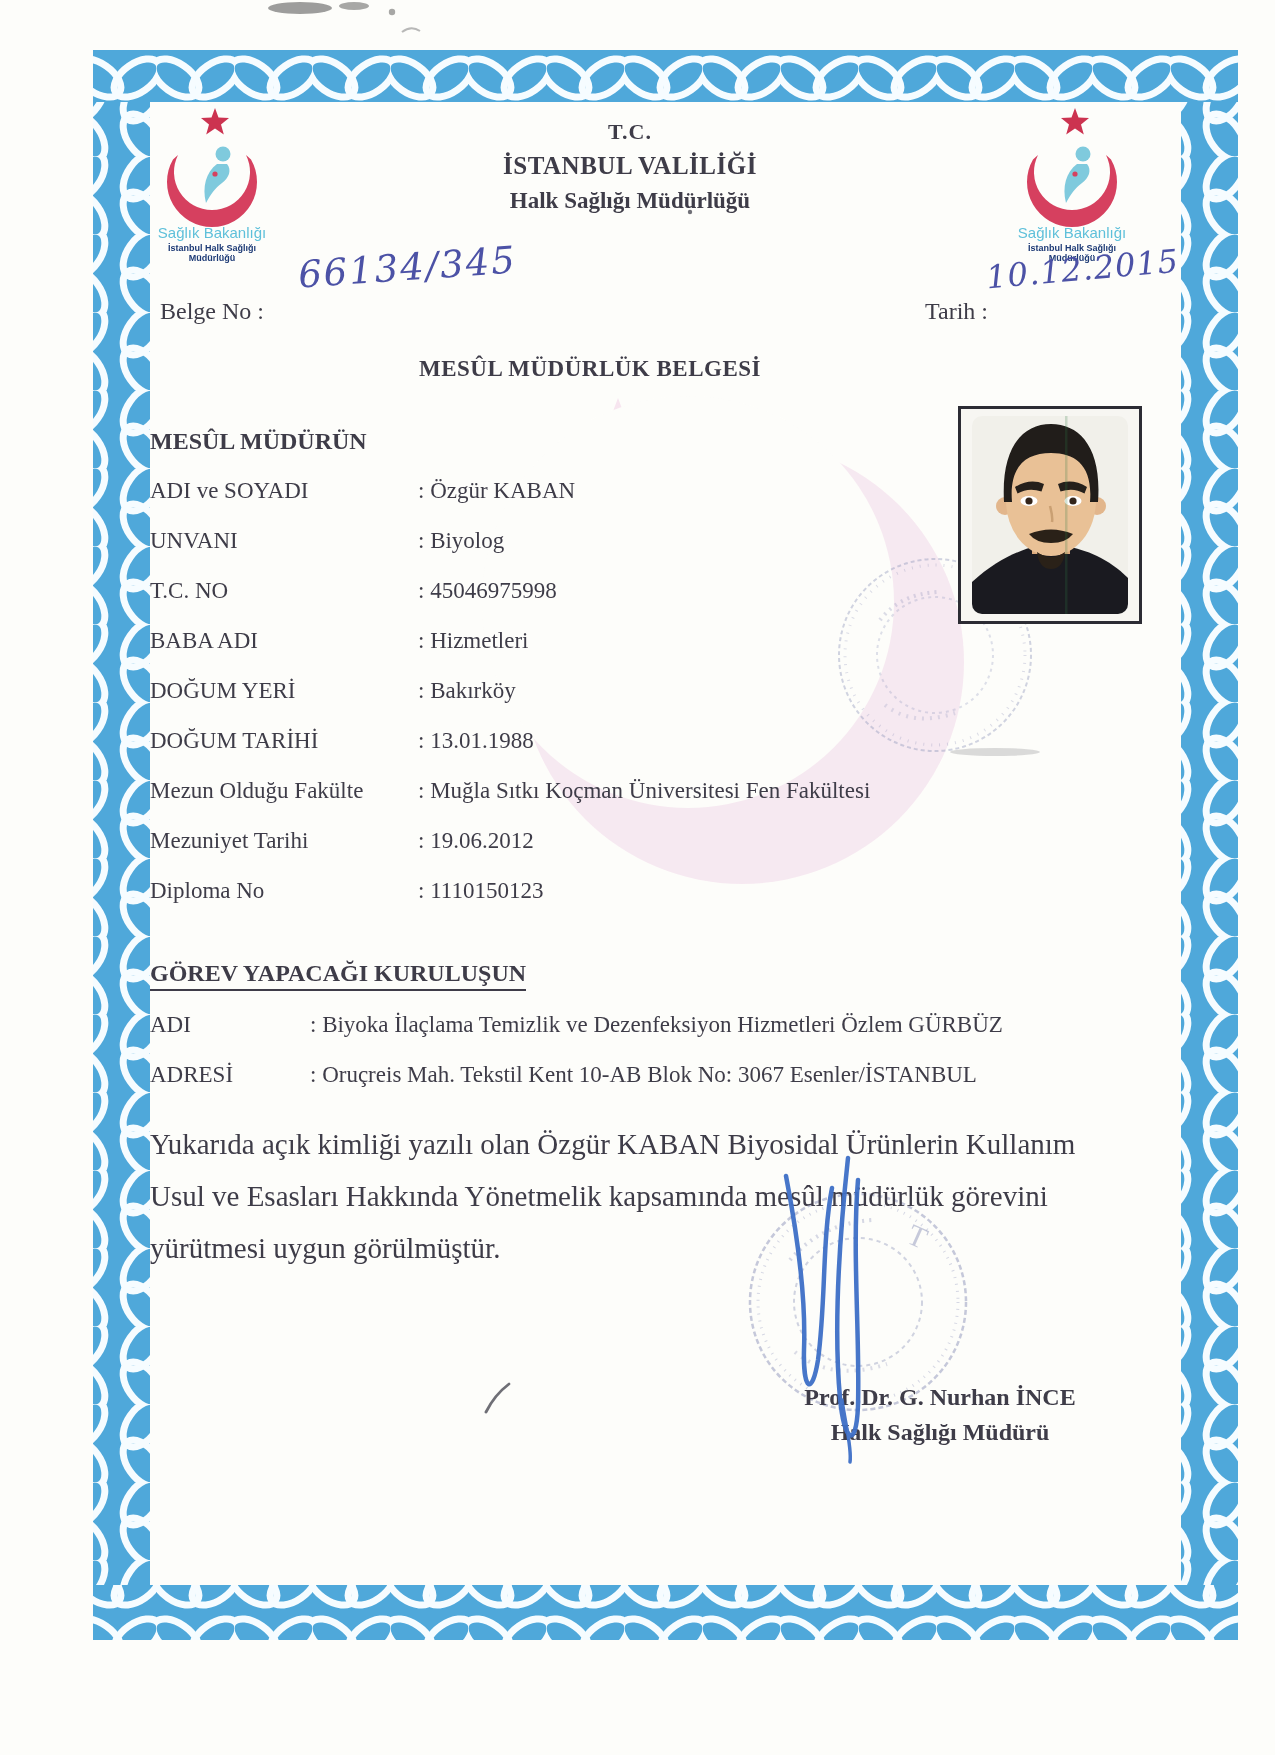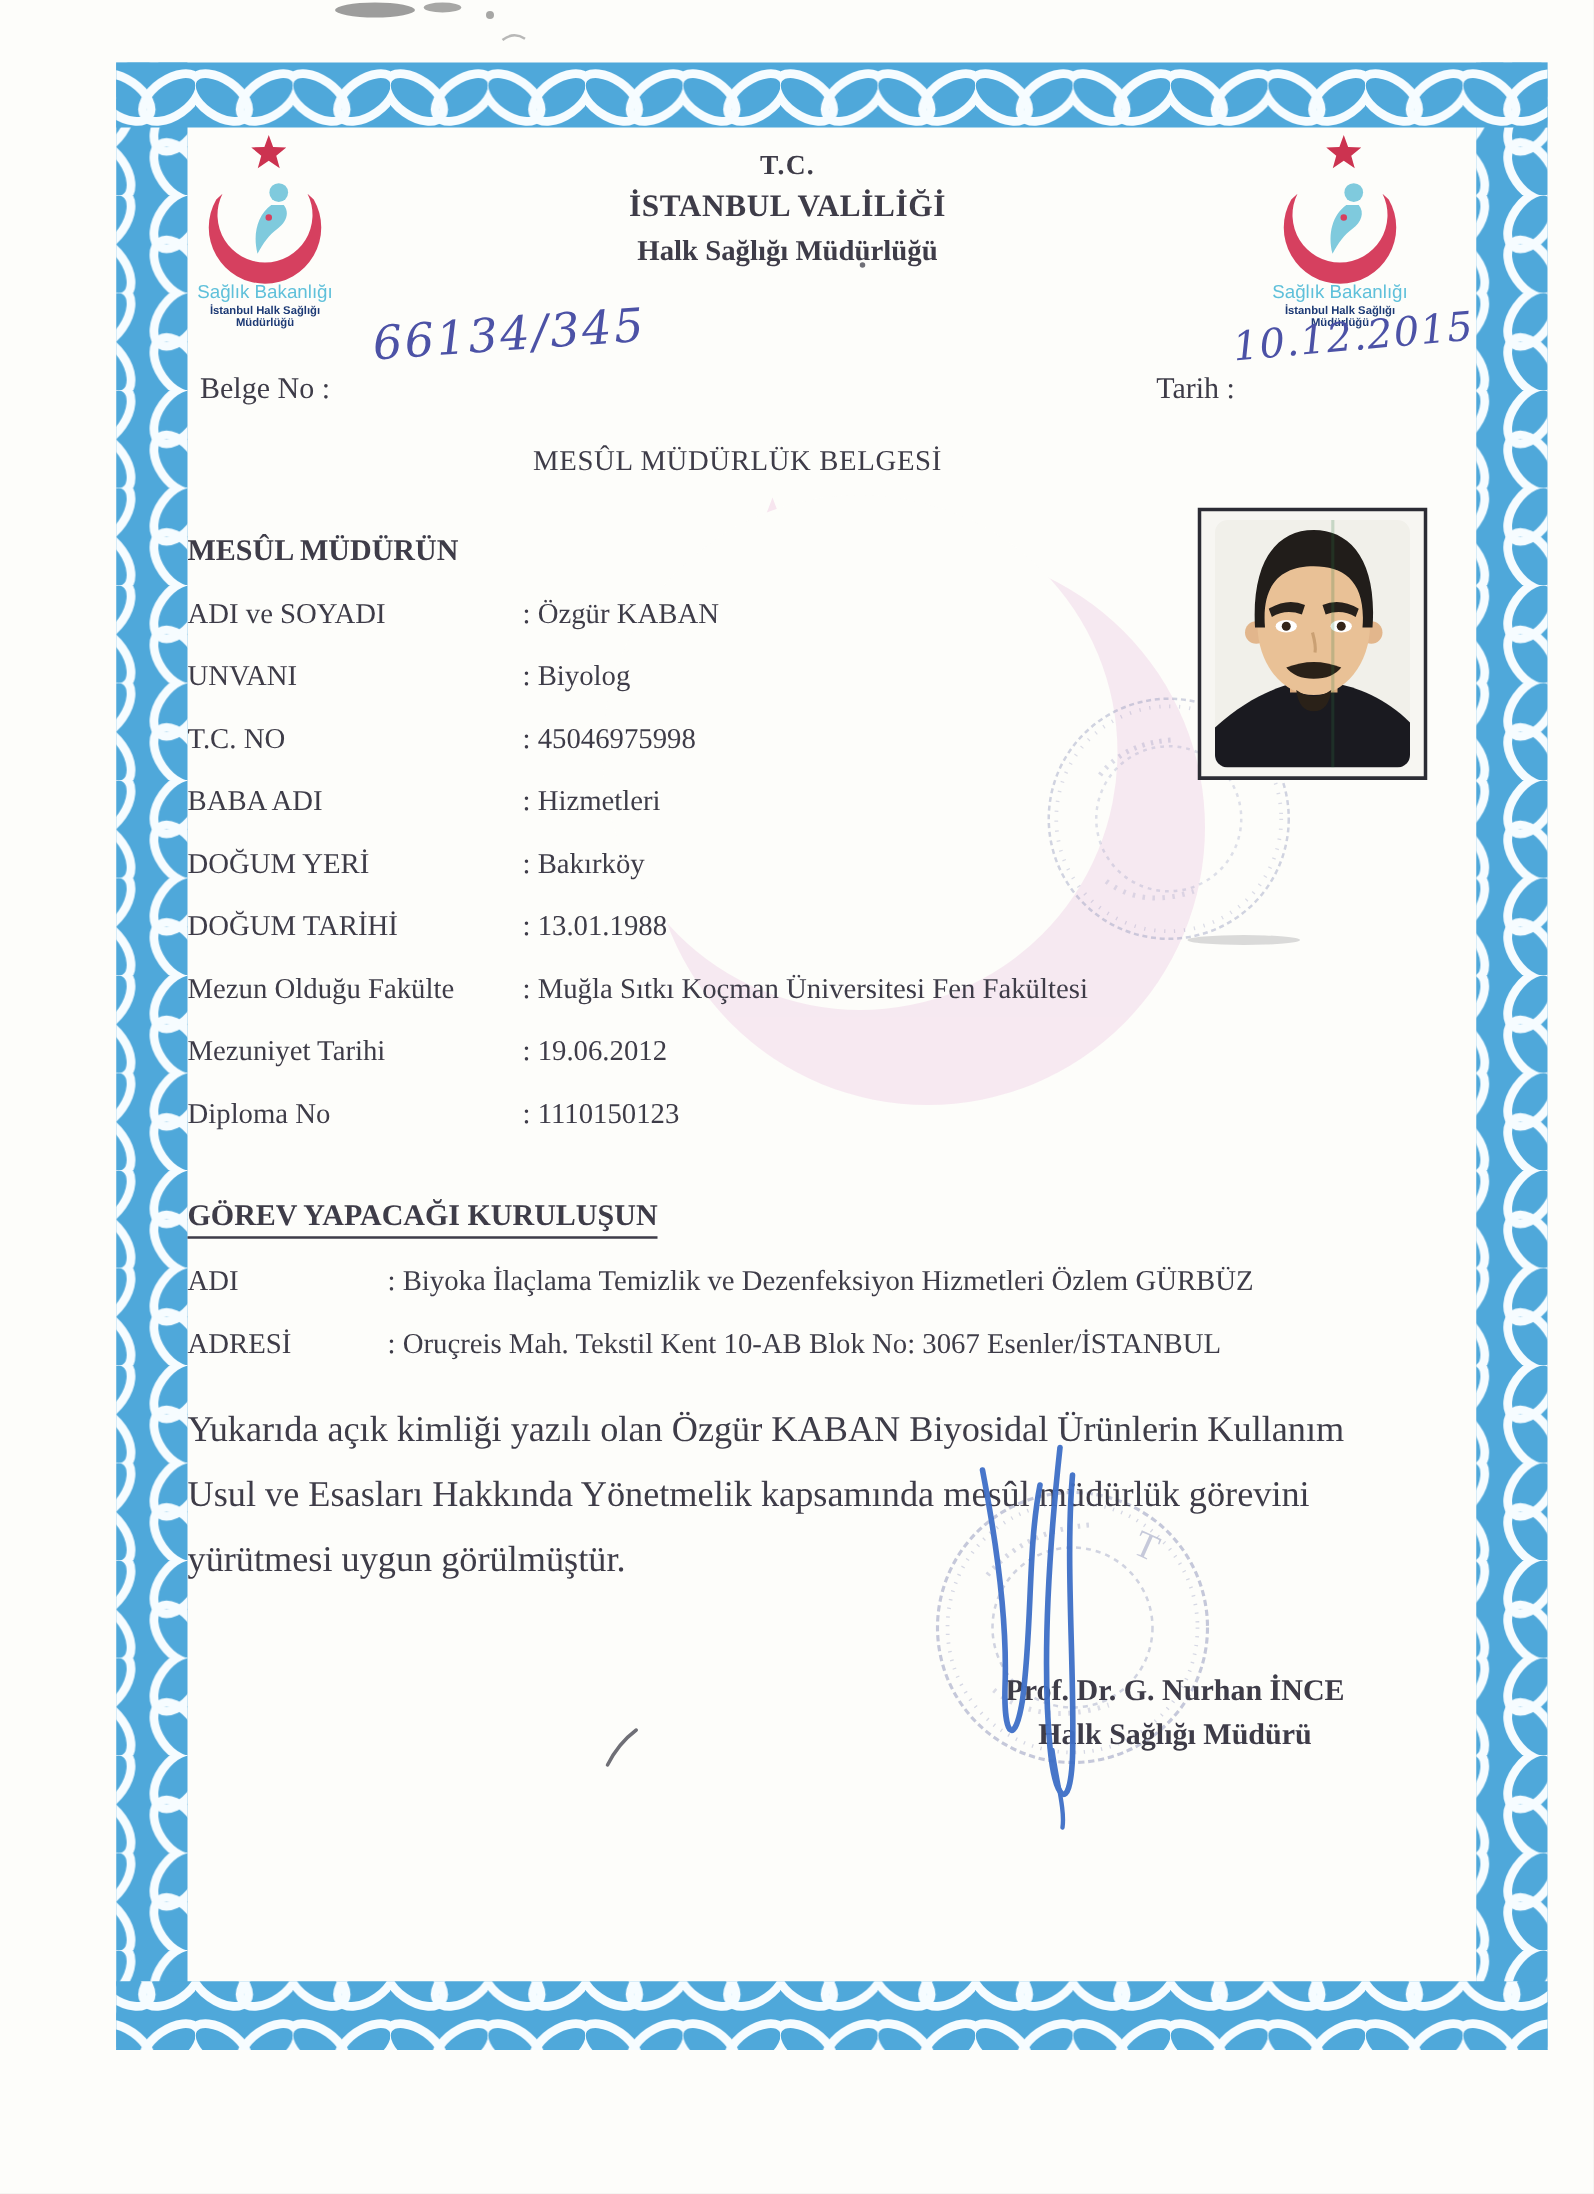--- a/index.html
+++ b/index.html
@@ -17,32 +17,32 @@
   .hdr .l2{font-size:23px;}
   
   .meta-label{font-size:24px;margin-top:26px;}
   .hand{
     font-family:"DejaVu Serif", serif;font-style:italic;
     color:#4c52a6;white-space:nowrap;
   }
   .hand-belge{left:298px;top:246px;font-size:37px;transform:rotate(-4deg);letter-spacing:2px;}
   .hand-tarih{left:986px;top:250px;font-size:32px;transform:rotate(-5deg);letter-spacing:1px;}
   
-  .doc-title{left:0;top:356px;width:1180px;text-align:center;font-weight:normal;font-size:23px;letter-spacing:.5px;}
+  .doc-title{left:0;top:356px;width:1180px;text-align:center;font-weight:bold;font-size:23px;letter-spacing:.5px;}
   
   .sec-head{font-weight:bold;font-size:24px;}
   .sec-head.u{border-bottom:2.5px solid #3e3c48;padding-bottom:3px;}
   .rows{left:150px;right:100px;}
   .fieldrow{display:flex;height:50px;align-items:flex-start;font-size:23px;}
   .fieldrow .lbl{flex:0 0 268px;}
   .fieldrow.org .lbl{flex:0 0 160px;}
   .fieldrow .val::before{content:": ";}
   .para{left:150px;top:1118px;width:985px;font-size:29px;line-height:52px;}
   
-  .sig-block{left:760px;top:1336px;width:360px;text-align:center;font-weight:bold;font-size:24px;line-height:1.45;}
+  .sig-block{left:760px;top:1380px;width:360px;text-align:center;font-weight:bold;font-size:24px;line-height:1.45;}
   
   .layer0{left:0;top:0;z-index:0;}
   .text-layer{z-index:2;}
   .layer-top{left:0;top:0;z-index:3;pointer-events:none;}
   .photo-wrap{left:958px;top:406px;z-index:2;}
   .logo-wrap{z-index:2;}
 </style>
 </head>
 <body>
 

